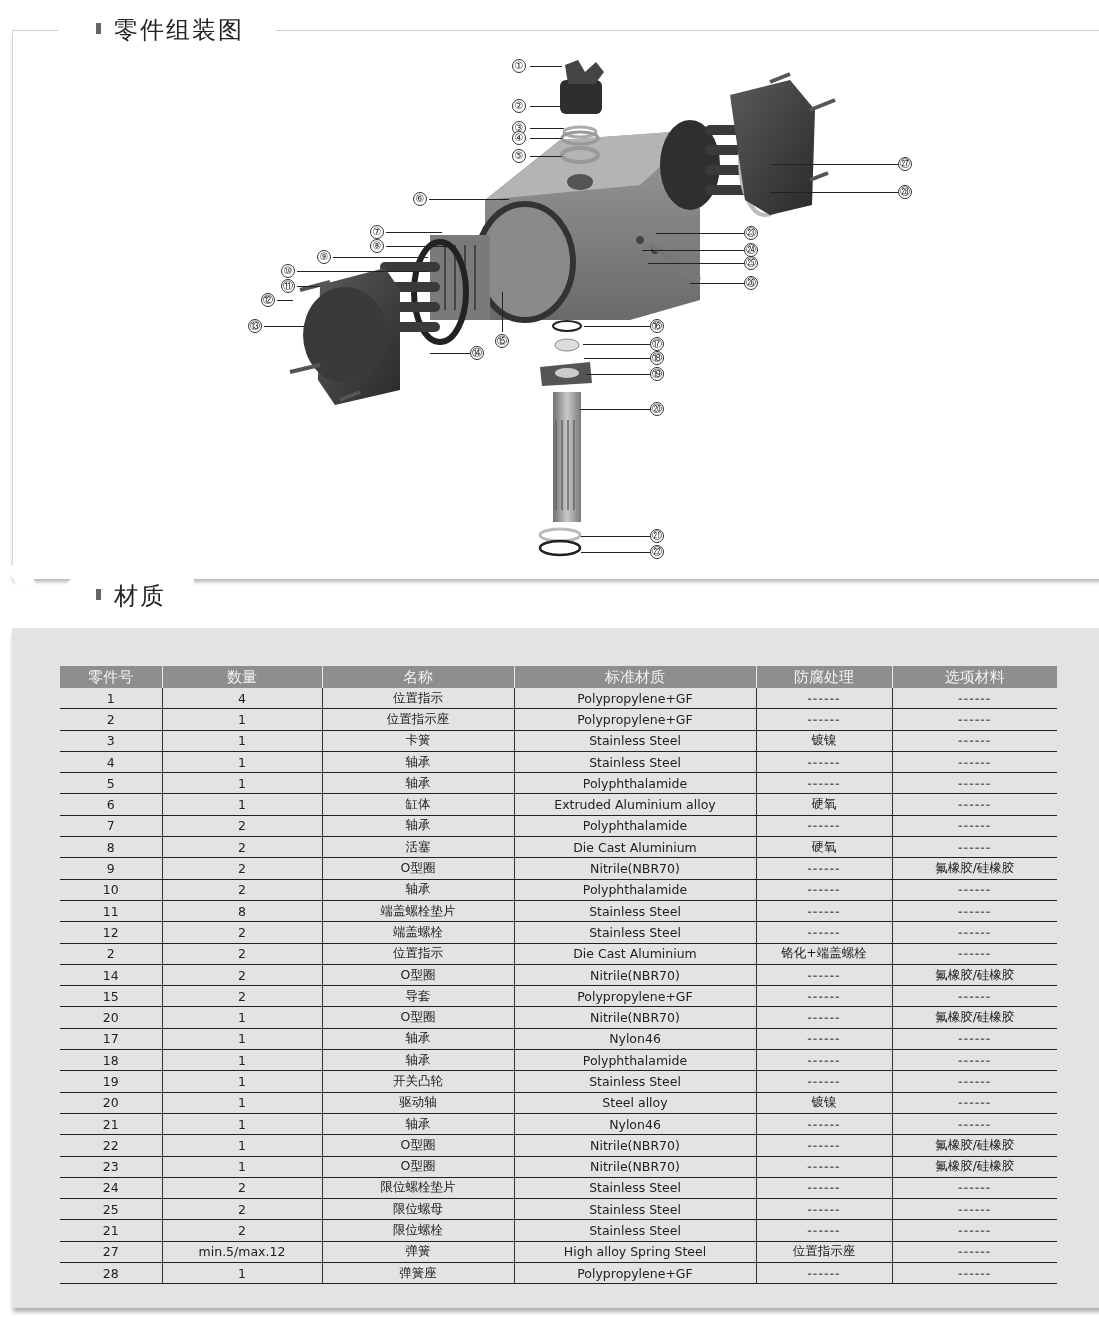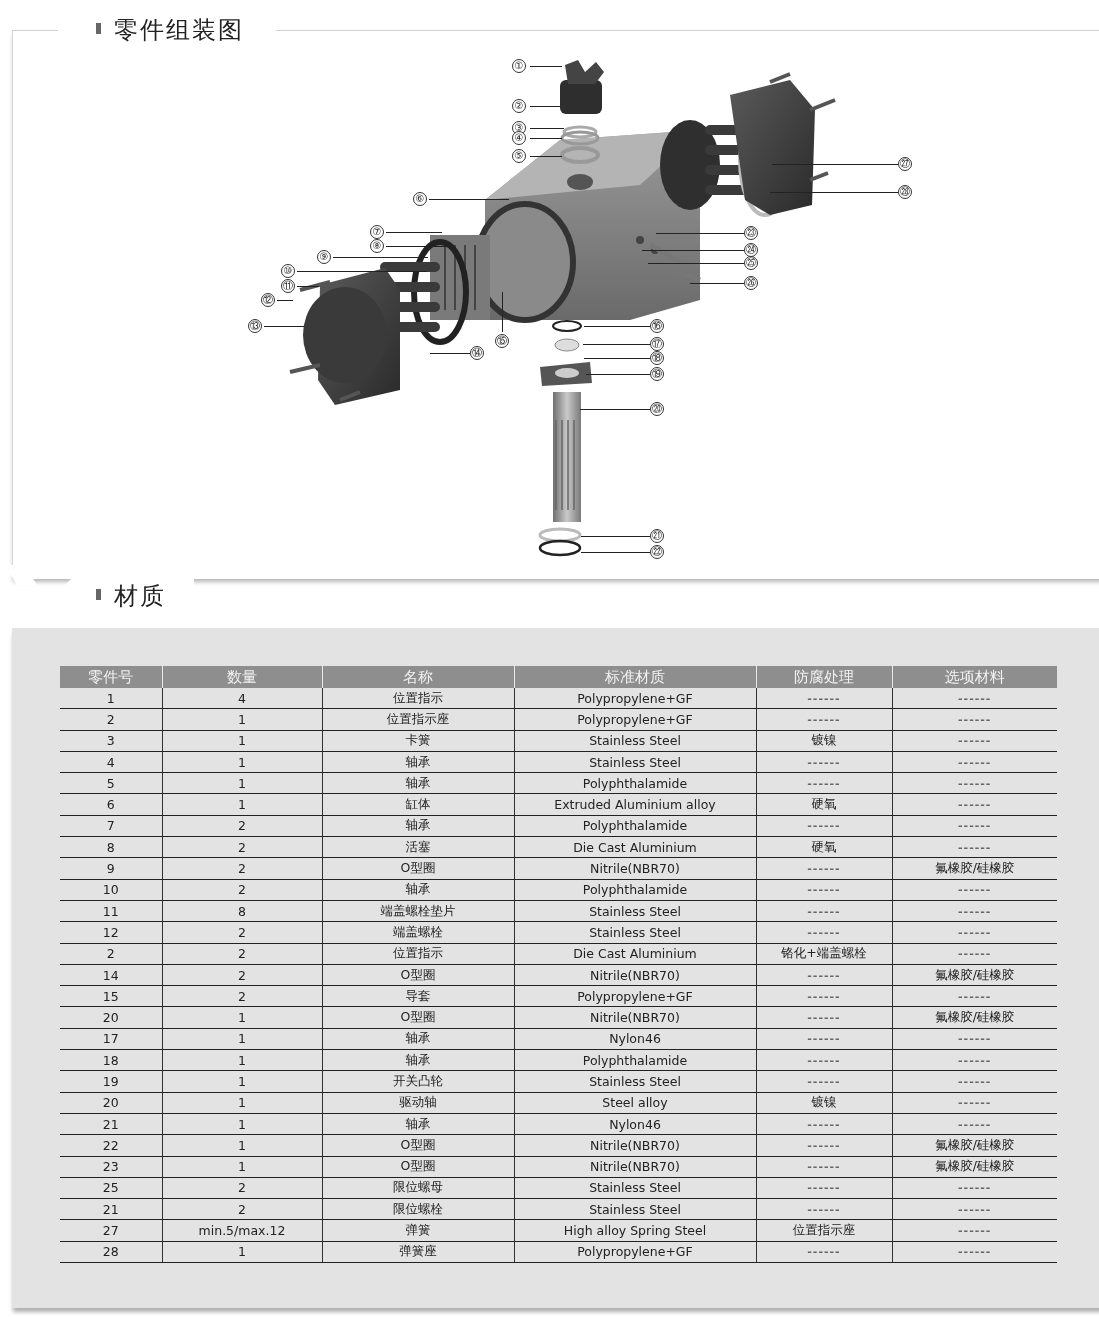--- a/index.html
+++ b/index.html
@@ -403,20 +403,28 @@
       </tr>
       <tr>
         <td>23</td>
         <td>1</td>
         <td>O型圈</td>
         <td>Nitrile(NBR70)</td>
         <td class="dash">------</td>
         <td>氟橡胶/硅橡胶</td>
       </tr>
       <tr>
+        <td>24</td>
+        <td>2</td>
+        <td>限位螺栓垫片</td>
+        <td>Stainless Steel</td>
+        <td class="dash">------</td>
+        <td class="dash">------</td>
+      </tr>
+      <tr>
         <td>25</td>
         <td>2</td>
         <td>限位螺母</td>
         <td>Stainless Steel</td>
         <td class="dash">------</td>
         <td class="dash">------</td>
       </tr>
       <tr>
         <td>21</td>
         <td>2</td>

